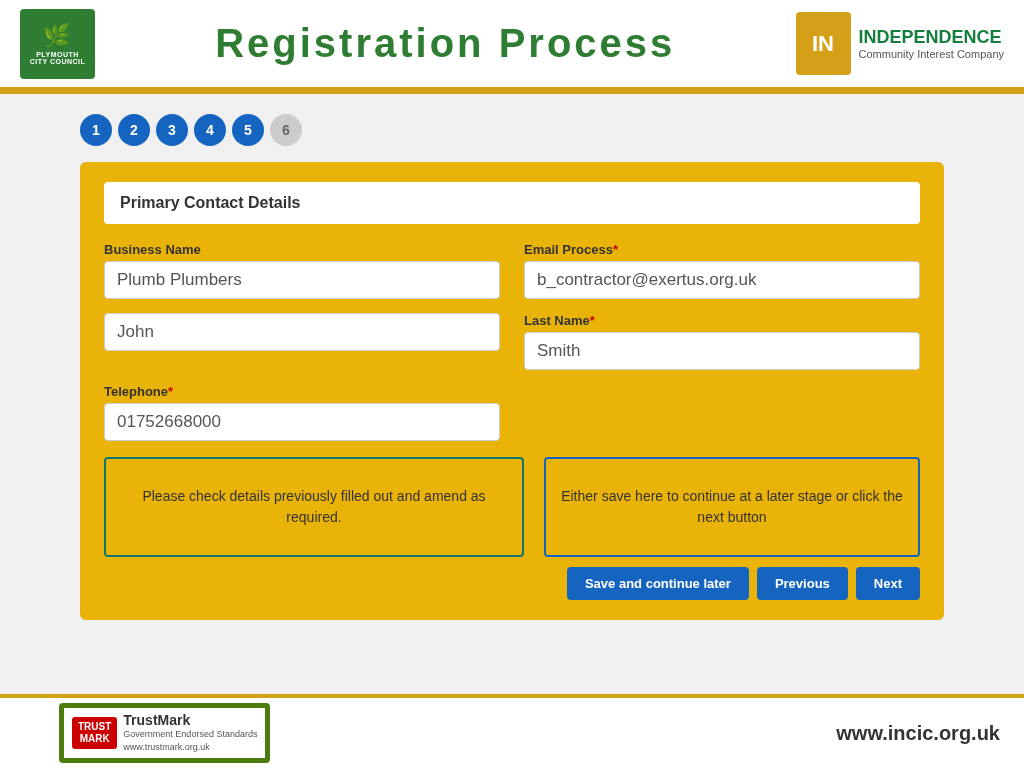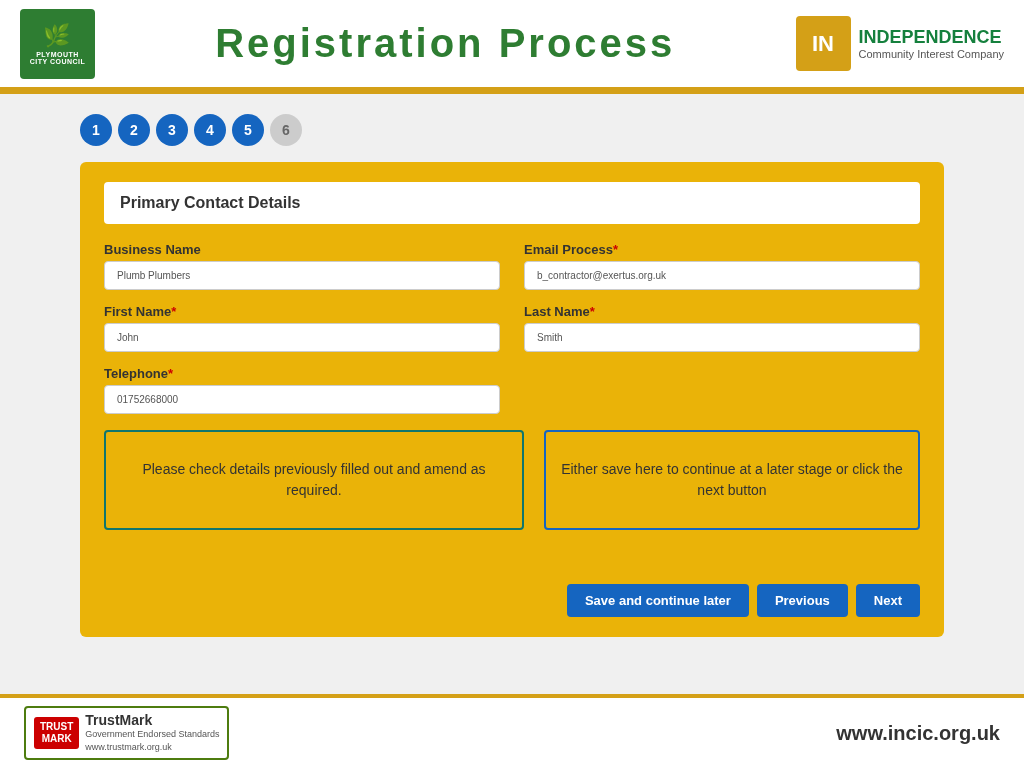--- a/index.html
+++ b/index.html
@@ -60,21 +60,21 @@
       display: flex;
       align-items: center;
       gap: 8px;
     }
     .in-badge {
       background: #d4a017;
       color: white;
       font-size: 22px;
       font-weight: bold;
       width: 55px;
-      height: 55px;
+      height: 63px;
       display: flex;
       align-items: center;
       justify-content: center;
       border-radius: 4px;
     }
     .independence-text {
       display: flex;
       flex-direction: column;
     }
     .independence-name {
@@ -152,21 +152,21 @@
     .form-label {
       font-size: 13px;
       font-weight: bold;
       color: #333;
     }
     .required { color: #c00; }
     .form-input {
       border: 1px solid #ccc;
       border-radius: 4px;
       padding: 8px 12px;
-      font-size: 10px;
+      font-size: 17px;
       background: white;
       color: #555;
       outline: none;
     }
 
     
     .bottom-row {
       display: flex;
       align-items: flex-start;
       gap: 20px;
@@ -205,21 +205,20 @@
       min-height: 100px;
       display: flex;
       align-items: center;
       justify-content: center;
     }
     .action-buttons {
       display: flex;
       gap: 8px;
       justify-content: flex-end;
       width: 100%;
-      margin-top: 44px;
     }
     .btn {
       padding: 9px 18px;
       border: none;
       border-radius: 4px;
       font-size: 13px;
       font-weight: bold;
       cursor: pointer;
       color: white;
     }
@@ -232,23 +231,24 @@
       display: flex;
       align-items: center;
       justify-content: space-between;
       padding: 8px 24px;
       height: 70px;
     }
     .trustmark-logo {
       display: flex;
       align-items: center;
       gap: 6px;
-      border: 2px solid #4d7c0f;
+      border: 5px solid #4d7c0f;
       padding: 4px 8px;
       border-radius: 4px;
+      margin-left: 35px;
     }
     .trustmark-badge {
       background: #c00;
       color: white;
       font-size: 10px;
       font-weight: bold;
       padding: 4px 6px;
       border-radius: 3px;
       text-align: center;
       line-height: 1.2;
@@ -315,23 +315,20 @@
       <div class="form-group">
         <label class="form-label">
           <span>Email Process</span><span class="required">*</span>
         </label>
         <input class="form-input" type="email" value="b_contractor@exertus.org.uk" style="">
       </div>
     </div>
 
     <div class="form-row">
       <div class="form-group">
-        <label class="form-label">
-          <span>First Name</span><span class="required">*</span>
-        </label>
         <input class="form-input" type="text" value="John" style="">
       </div>
       <div class="form-group">
         <label class="form-label">
           <span>Last Name</span><span class="required">*</span>
         </label>
         <input class="form-input" type="text" value="Smith" style="">
       </div>
     </div>
 

